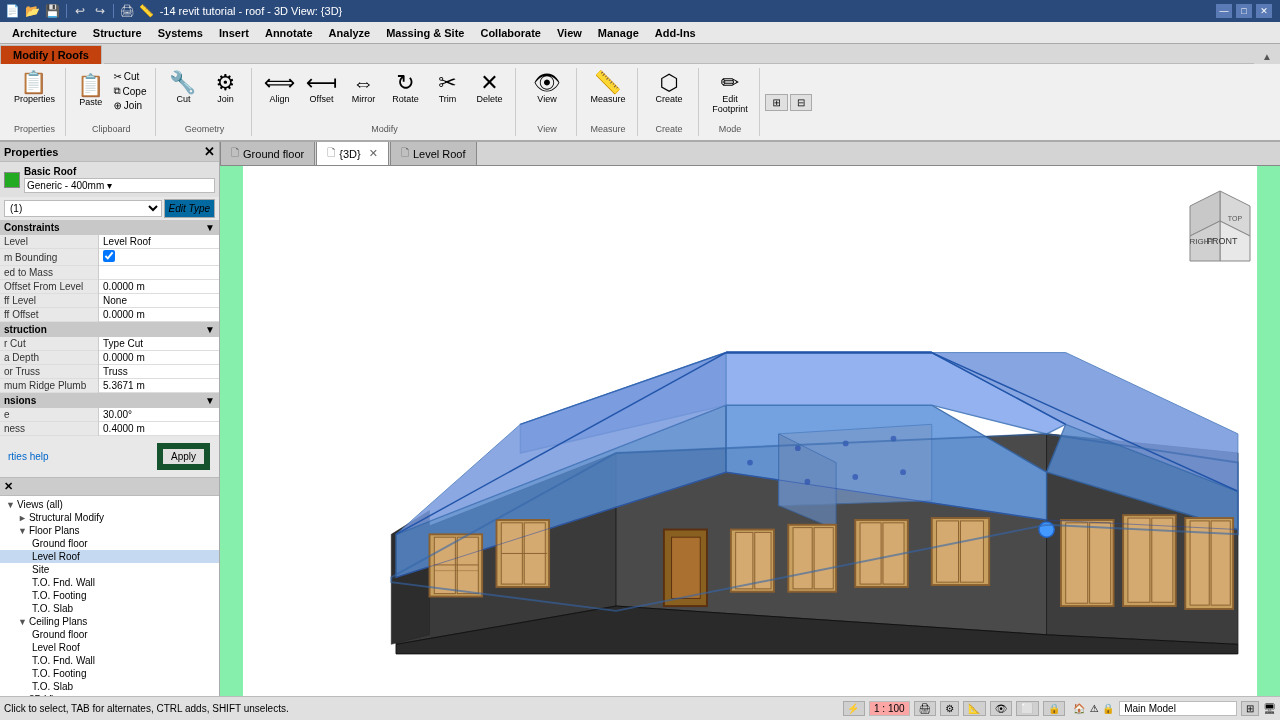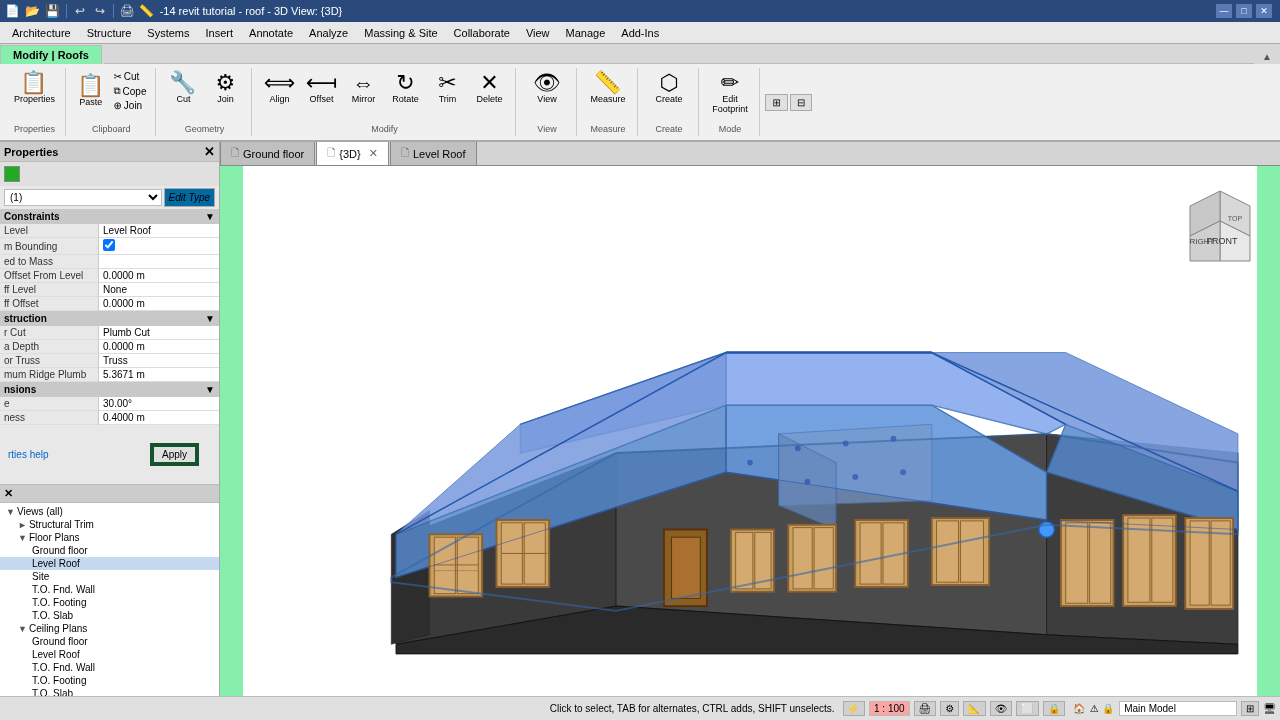--- a/index.html
+++ b/index.html
@@ -265,21 +265,21 @@
       right: 0;
       height: 24px;
       background: #e0e0e0;
       border-top: 1px solid #bbb;
       display: flex;
       align-items: center;
       padding: 0 4px;
       font-size: 10px;
       gap: 8px;
     }
-    .statusbar-left { flex: 1; text-align: right; }
+    .statusbar-left { flex: 1; }
     .statusbar-center { display: flex; align-items: center; gap: 4px; }
     .statusbar-right { display: flex; align-items: center; gap: 4px; }
     .status-btn { padding: 1px 4px; background: #d0d0d0; border: 1px solid #aaa; cursor: pointer; font-size: 10px; }
     .scale-box { background: #fca5a5; border: 1px solid #bbb; padding: 1px 4px; font-size: 10px; }
     .workset-box { background: white; border: 1px solid #bbb; padding: 1px 60px 1px 4px; font-size: 10px; }
 
     
     #quick-access {
       position: absolute;
       top: 22px;
@@ -320,25 +320,25 @@
 
     .properties-help-link {
       padding: 2px 4px;
       font-size: 10px;
       color: #0066cc;
       cursor: pointer;
     }
     .apply-btn {
       padding: 2px 8px;
       background: #e0e0e0;
-      border: 4px solid #14532d;
+      border: 6px solid #14532d;
       cursor: pointer;
       font-size: 10px;
       float: right;
-      margin: 16px;
+      margin: 5px;
     }
   </style>
 </head>
 <body>
 
 <div id="titlebar">
   <span>Autodesk Revit 2020 - 2020-05-14 revit tutorial - roof - 3D View: {3D}</span>
   <div class="win-controls">
     <button class="win-btn">—</button>
     <button class="win-btn">□</button>
@@ -351,36 +351,36 @@
   <button class="qa-btn">📂</button>
   <button class="qa-btn">💾</button>
   <div class="qa-separator"></div>
   <button class="qa-btn">↩</button>
   <button class="qa-btn">↪</button>
   <div class="qa-separator"></div>
   <button class="qa-btn">🖨</button>
   <button class="qa-btn">📏</button>
 </div>
 
-<div id="menubar" style="top:22px; position:absolute; left:0; right:0; height:22px; background:#e8e8e8; border-bottom:1px solid #aaa; display:flex; align-items:center; padding:0 4px; z-index:10;">
+<div id="menubar" style="top:22px; position:absolute; left:0; right:0; height:22px; background:#e8e8e8; border-bottom:1px solid #aaa; display:flex; align-items:center; padding:0 4px; z-index:10;font-weight:bold;">
   <div class="menu-item">Architecture</div>
   <div class="menu-item">Structure</div>
   <div class="menu-item">Systems</div>
   <div class="menu-item">Insert</div>
   <div class="menu-item">Annotate</div>
   <div class="menu-item">Analyze</div>
   <div class="menu-item">Massing &amp; Site</div>
   <div class="menu-item">Collaborate</div>
   <div class="menu-item">View</div>
   <div class="menu-item">Manage</div>
   <div class="menu-item">Add-Ins</div>
 </div>
 
 <div style="position:absolute; top:44px; left:0; right:0; height:20px; background:#d8d8d8; display:flex; align-items:flex-end; z-index:9;">
-  <div class="ribbon-tab" style="background:#86efac; font-weight:bold;">Modify | Roofs</div>
+  <div class="ribbon-tab" style="background:#c2410c; font-weight:bold;">Modify | Roofs</div>
   <div style="flex:1; border-bottom:1px solid #bbb; height:1px; margin-bottom:0;"></div>
   <div style="padding:2px 8px; font-size:10px; color:#555; cursor:pointer;">▲</div>
 </div>
 
 <div style="position:absolute; top:64px; left:0; right:0; height:78px; background:#f0f0f0; border-bottom:2px solid #aaa; display:flex; align-items:center; padding:2px 4px; gap:1px; z-index:8;">
 
   <div class="ribbon-group">
     <div class="ribbon-btn-large">
       <div class="icon">📋</div>
       <div class="label">Properties</div>
@@ -493,20 +493,26 @@
 <div id="left-panel">
 
   <div id="properties-panel">
     <div class="panel-header">
       <span>Properties</span>
       <span class="close-btn">✕</span>
     </div>
 
     <div class="type-selector">
       <div class="type-icon"></div>
+      <div style="display:flex; flex-direction:column; flex:1; gap:1px;">
+        <div style="font-size:10px; font-weight:bold;">Basic Roof</div>
+        <div class="type-dropdown">
+          <span>Generic - 400mm</span> ▾
+        </div>
+      </div>
     </div>
 
     <div class="instance-dropdown">
       <select class="instance-select">
         <option>(1)</option>
       </select>
       <button class="edit-type-btn">Edit Type</button>
     </div>
 
     <div class="constraint-header">
@@ -543,21 +549,21 @@
       </table>
 
     <div class="constraint-header">
       <span>struction</span>
       <span>▼</span>
     </div>
     <table class="prop-table">
       <tbody>
           <tr>
         <td>r Cut</td>
-        <td>Plumb Cut</td>
+        <td>Type Cut</td>
       </tr>
       <tr>
         <td>a Depth</td>
         <td>0.0000 m</td>
       </tr>
       <tr>
         <td>or Truss</td>
         <td>Truss</td>
       </tr>
       <tr>
@@ -597,21 +603,21 @@
     <div class="browser-tree" id="browser-tree">
 
     <div class="tree-item">
           <span class="indent" style="width: 0px; display: inline-block;"></span>
           <span class="expand">▼</span>
           <span>Views (all)</span>
         </div>
         <div class="tree-item">
           <span class="indent" style="width: 12px; display: inline-block;"></span>
           <span class="expand">►</span>
-          <span>Structural Trim</span>
+          <span>Structural Modify</span>
         </div>
         <div class="tree-item">
           <span class="indent" style="width: 12px; display: inline-block;"></span>
           <span class="expand">▼</span>
           <span>Floor Plans</span>
         </div>
         <div class="tree-item">
           <span class="indent" style="width: 24px; display: inline-block;"></span>
           <span class="expand"></span>
           <span>Ground floor</span>

